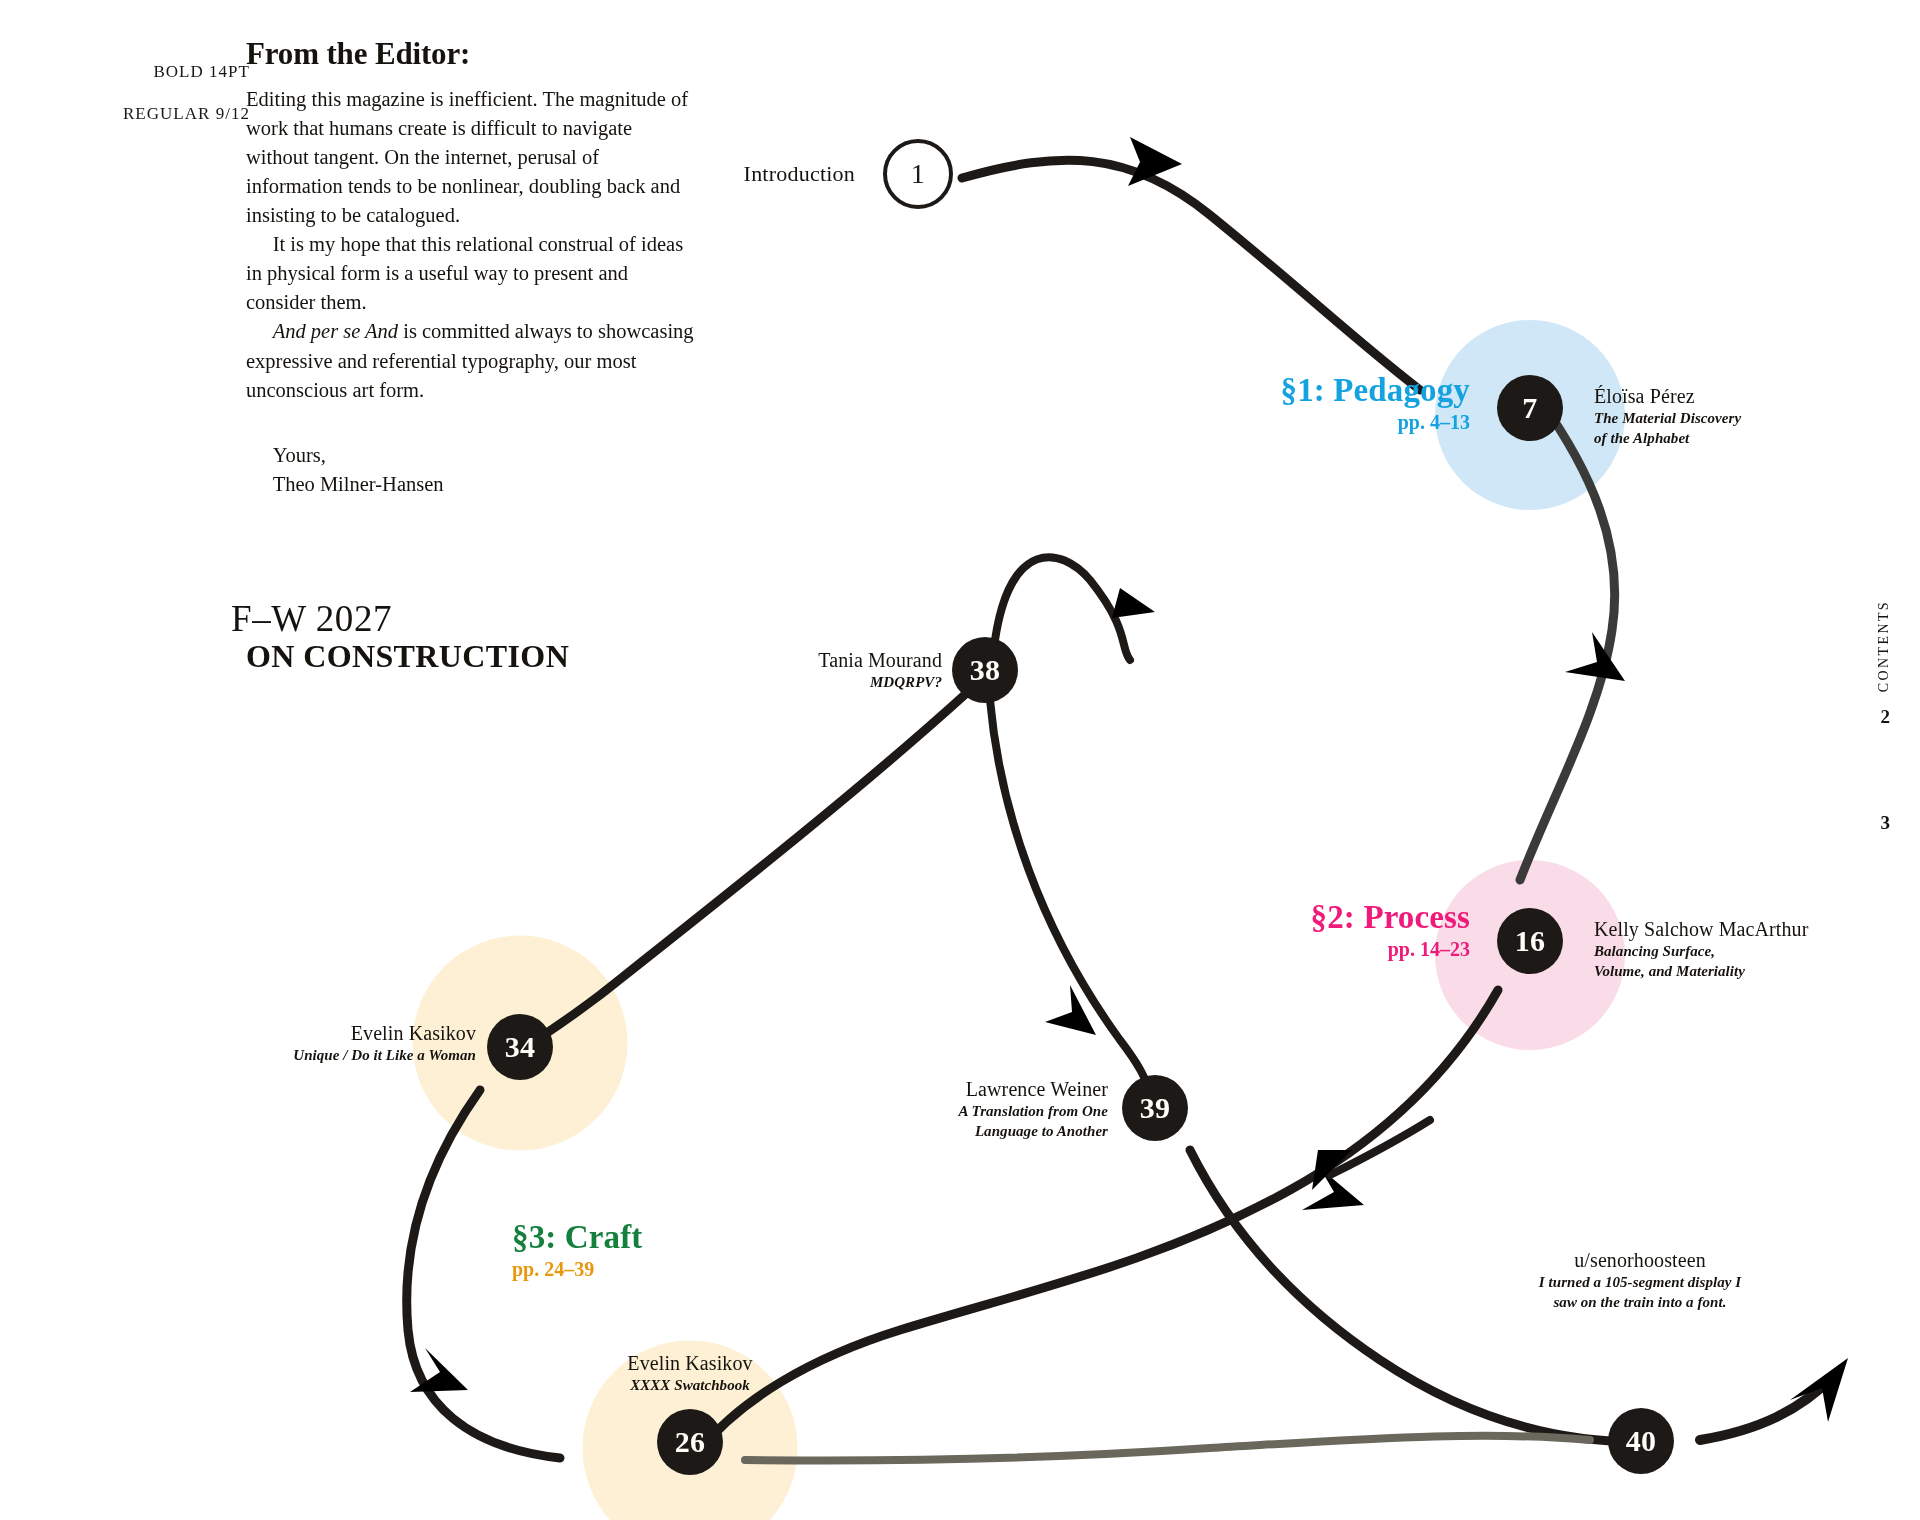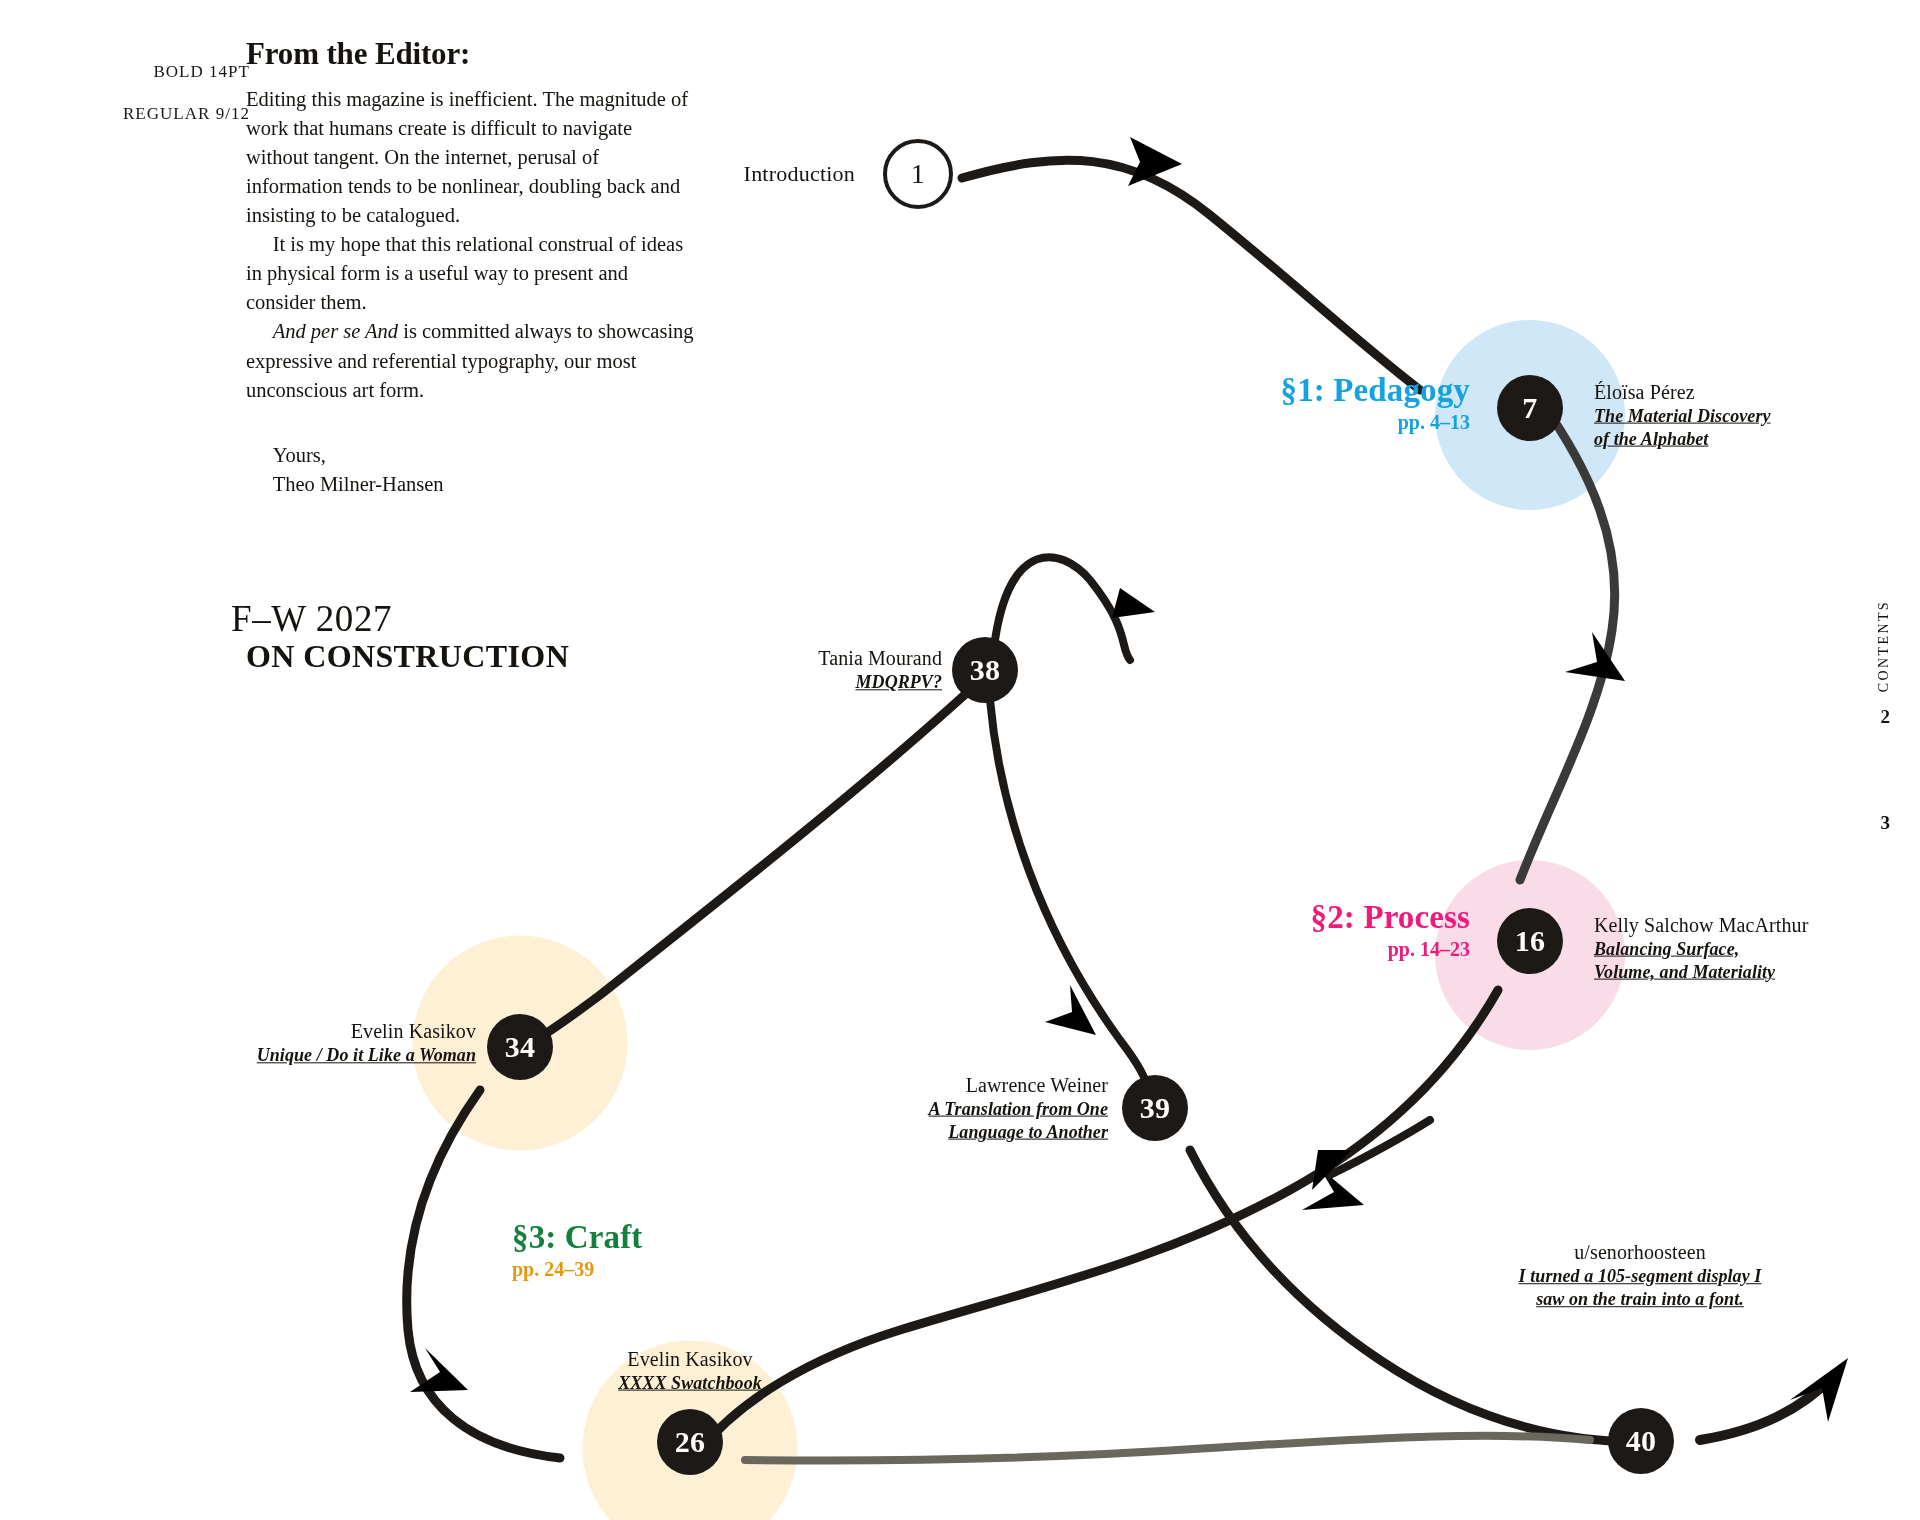--- a/index.html
+++ b/index.html
@@ -124,26 +124,25 @@
     position: absolute;
     line-height: 1.3;
     transform: translateY(-50%);
   }
   .caption .author {
     font-size: 20px;
     letter-spacing: 0.005em;
     display: block;
   }
   .caption .title {
-    font-size: 18px;
+    font-size: 15px;
     font-weight: bold;
     font-style: italic;
     display: block;
     letter-spacing: 0.004em;
-    text-decoration: underline;
   }
   .caption.right { text-align: left; }
   .caption.left  { text-align: right; transform: translate(-100%, -50%); }
   .caption.center-above { text-align: center; transform: translate(-50%, -100%); }
 
   .intro-label {
     position: absolute;
     font-size: 22px;
     letter-spacing: 0.01em;
     transform: translate(-100%, -50%);

